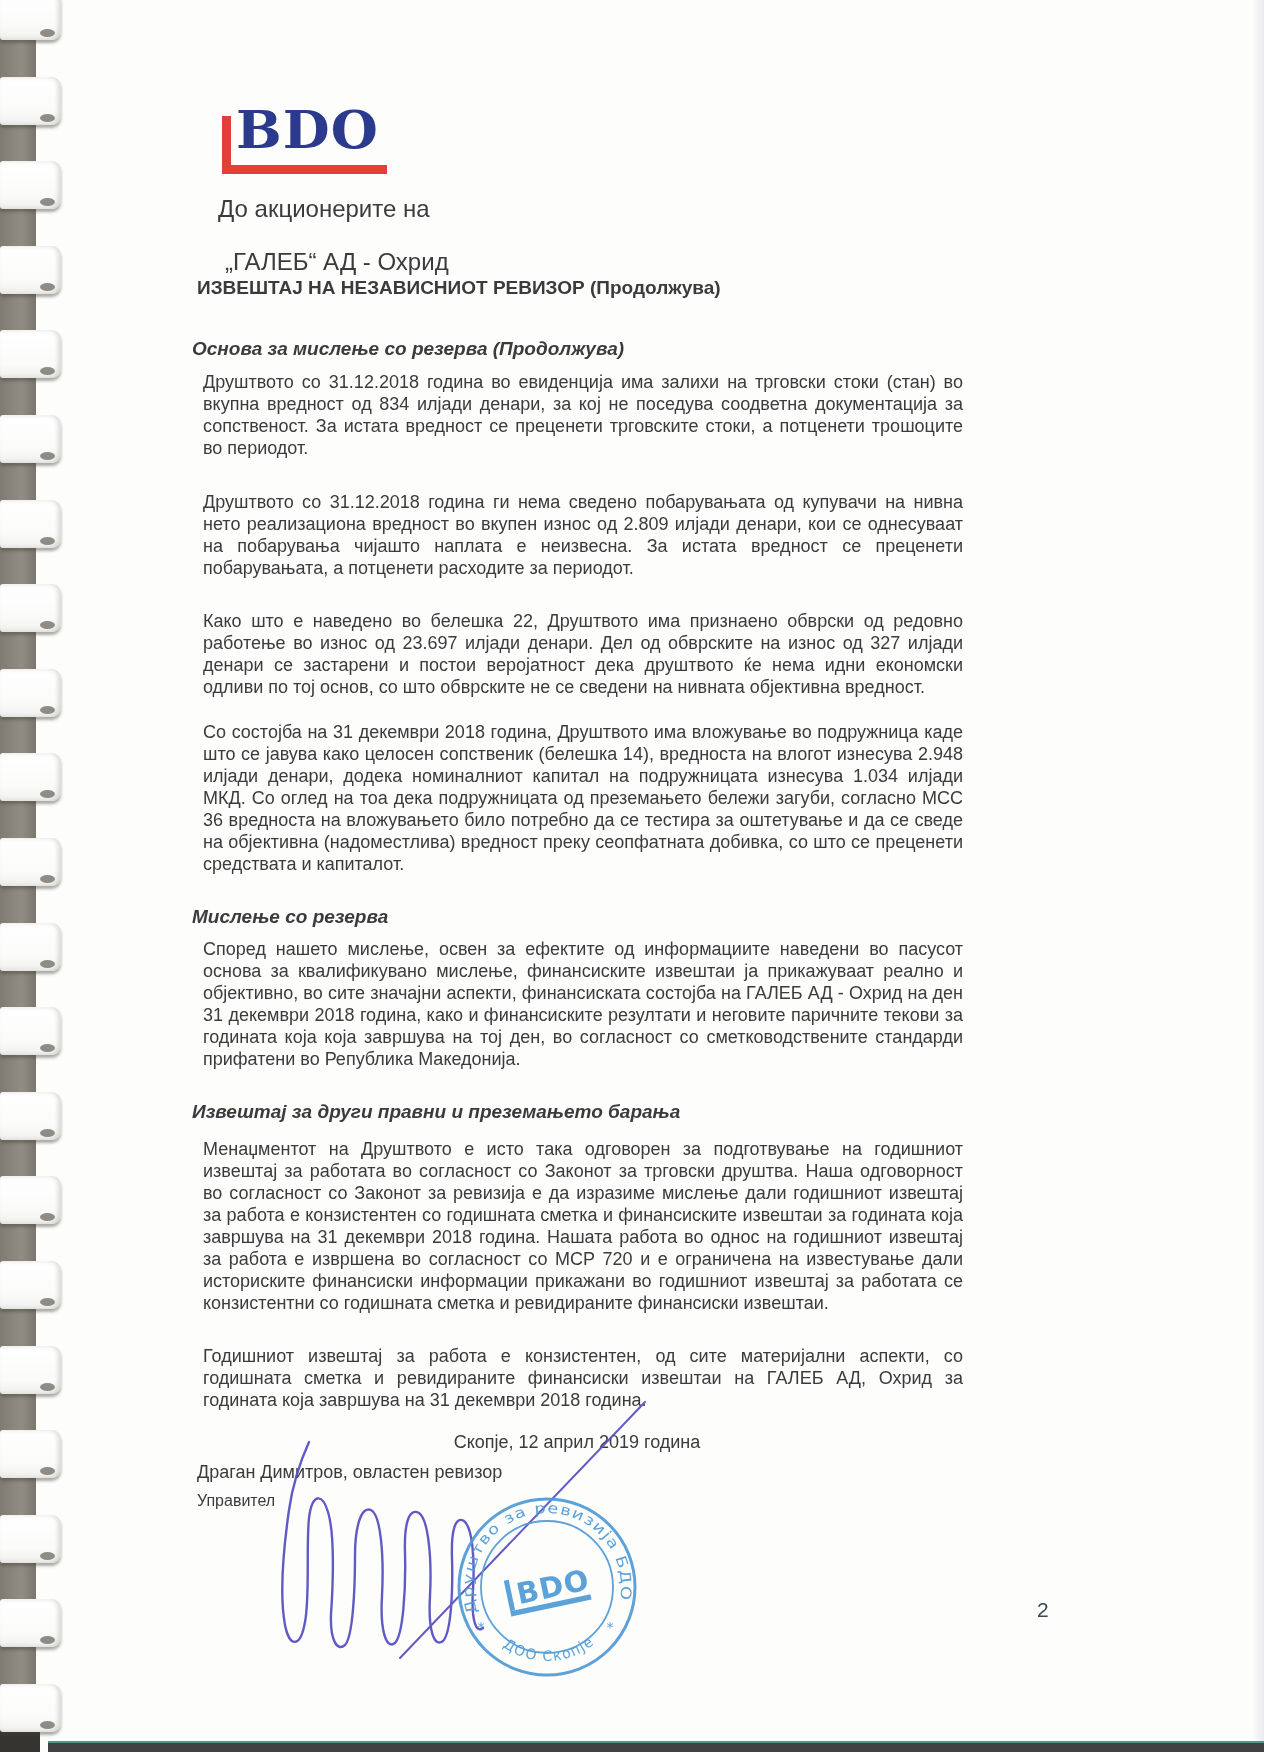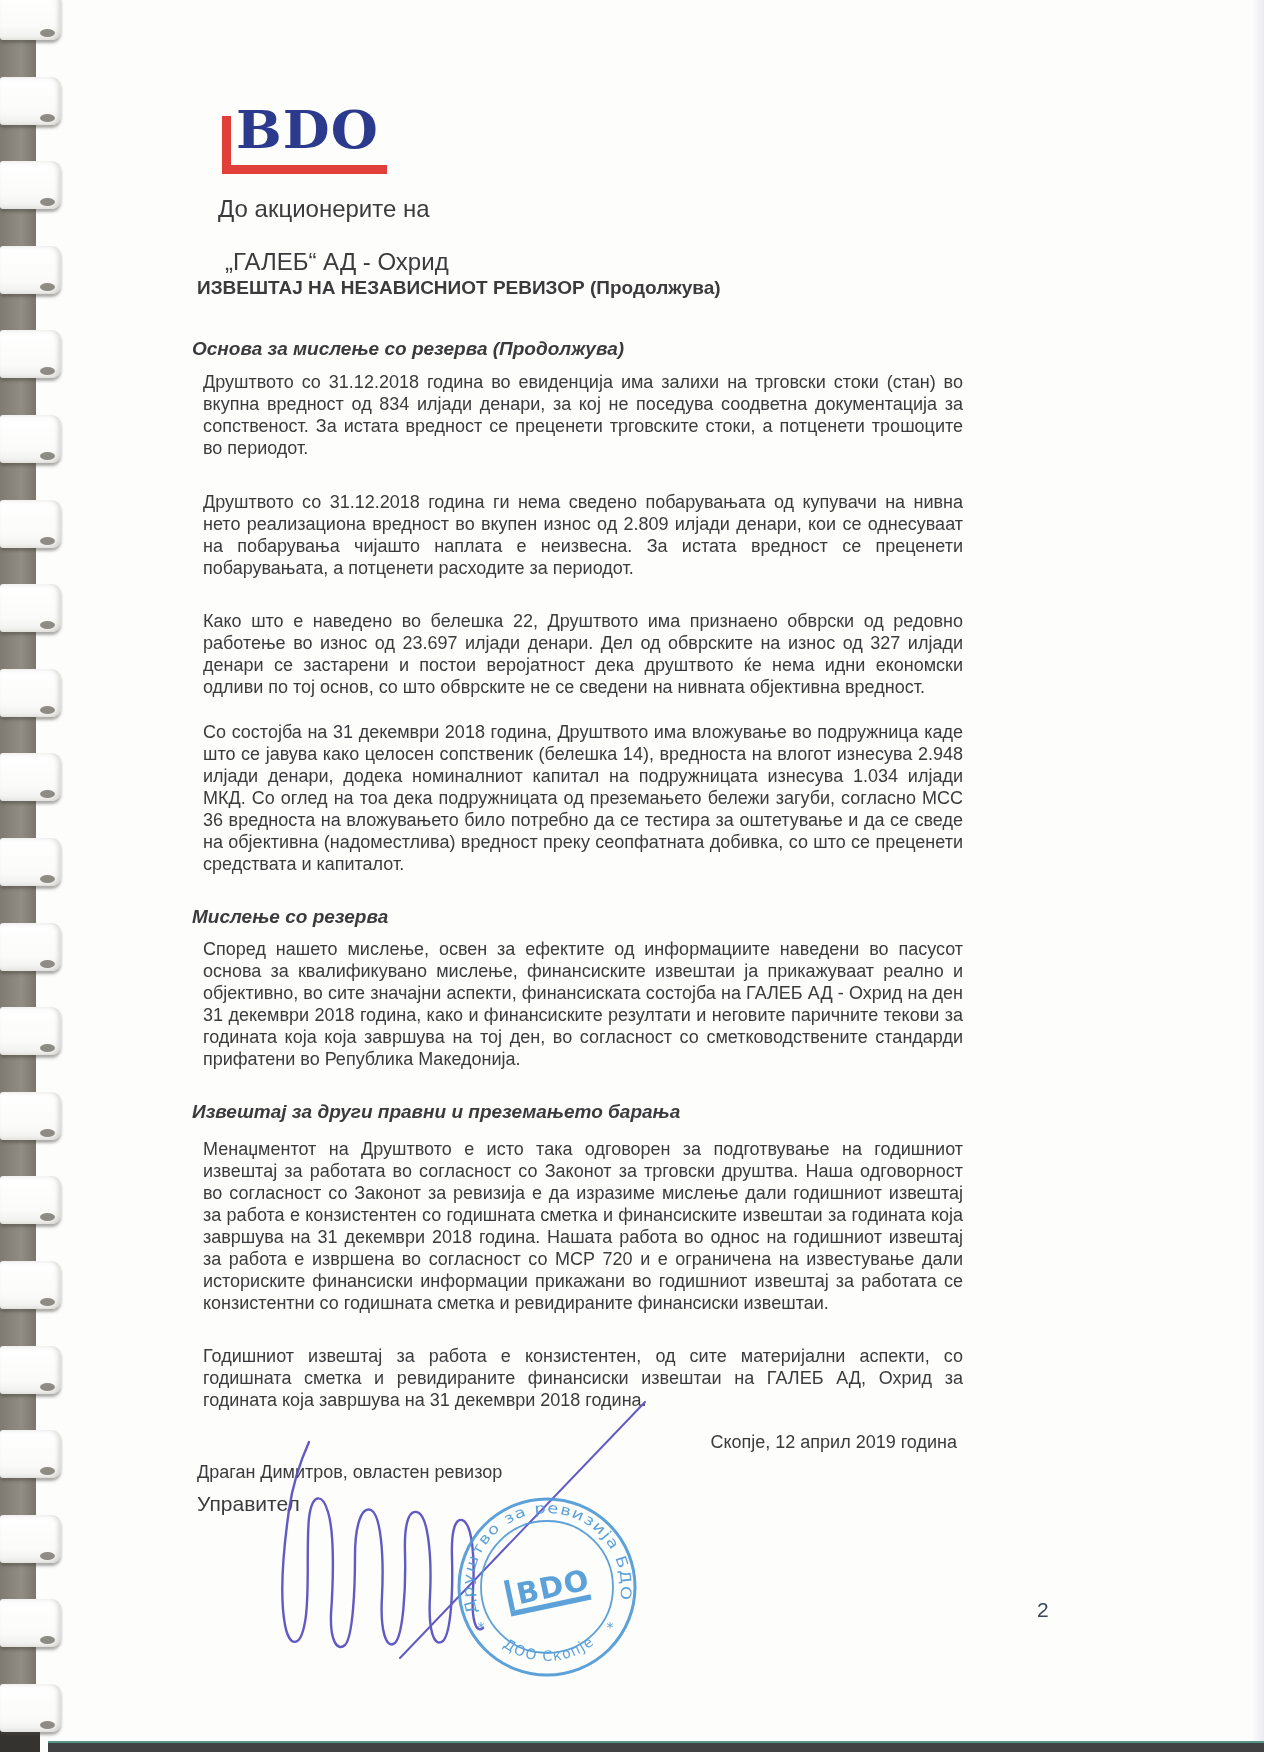--- a/index.html
+++ b/index.html
@@ -51,24 +51,24 @@
   }
   .sec-h{
     position:absolute;left:188px;width:760px;
     font-weight:bold;font-style:italic;font-size:19px;line-height:22px;margin:4px;
   }
   .para{
     position:absolute;left:197px;width:760px;margin:6px;
     font-size:18px;line-height:22px;text-align:justify;
   }
   .dateline{
-    position:absolute;left:197px;top:1432px;width:760px;text-align:right;font-size:18px;
+    position:absolute;left:197px;top:1432px;width:760px;text-align:center;font-size:18px;
   }
   .signer-name{position:absolute;left:197px;top:1462px;font-size:18px;}
-  .signer-title{position:absolute;left:197px;top:1492px;font-size:21px;}
+  .signer-title{position:absolute;left:197px;top:1492px;font-size:16px;}
   .page-number{position:absolute;left:1037px;top:1598px;font-size:21px;color:#3d4654;}
   
   .signature-svg{position:absolute;left:240px;top:1380px;pointer-events:none;}
   .stamp-svg{position:absolute;left:452px;top:1492px;pointer-events:none;opacity:.92;}
   
   .scan-bar{
     position:absolute;left:48px;top:1741px;width:1216px;height:11px;
     background:#414144;border-top:2px solid #57948a;
   }
 </style>

